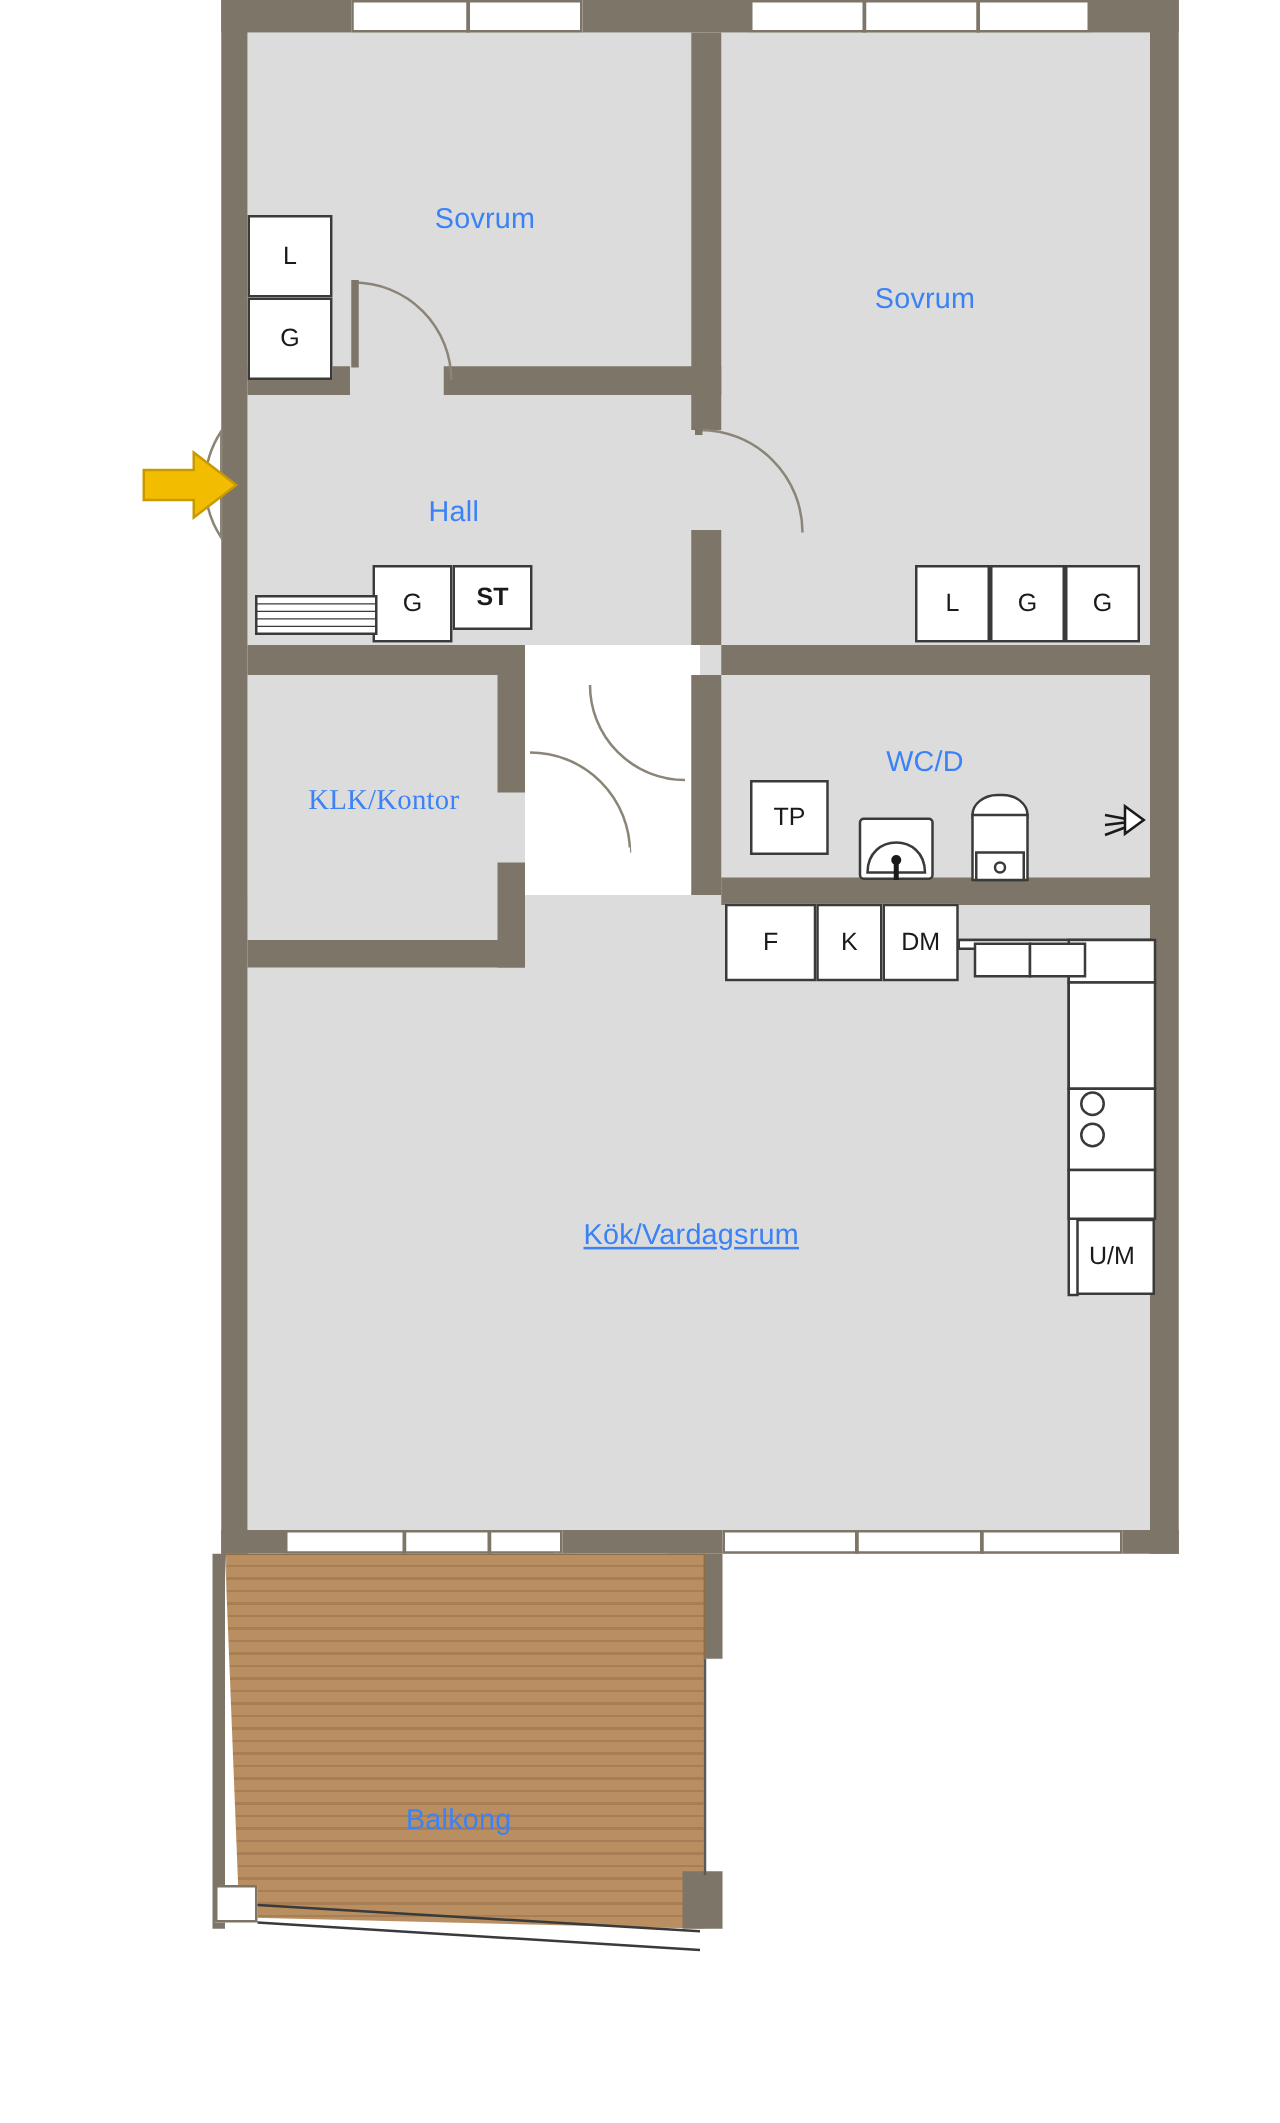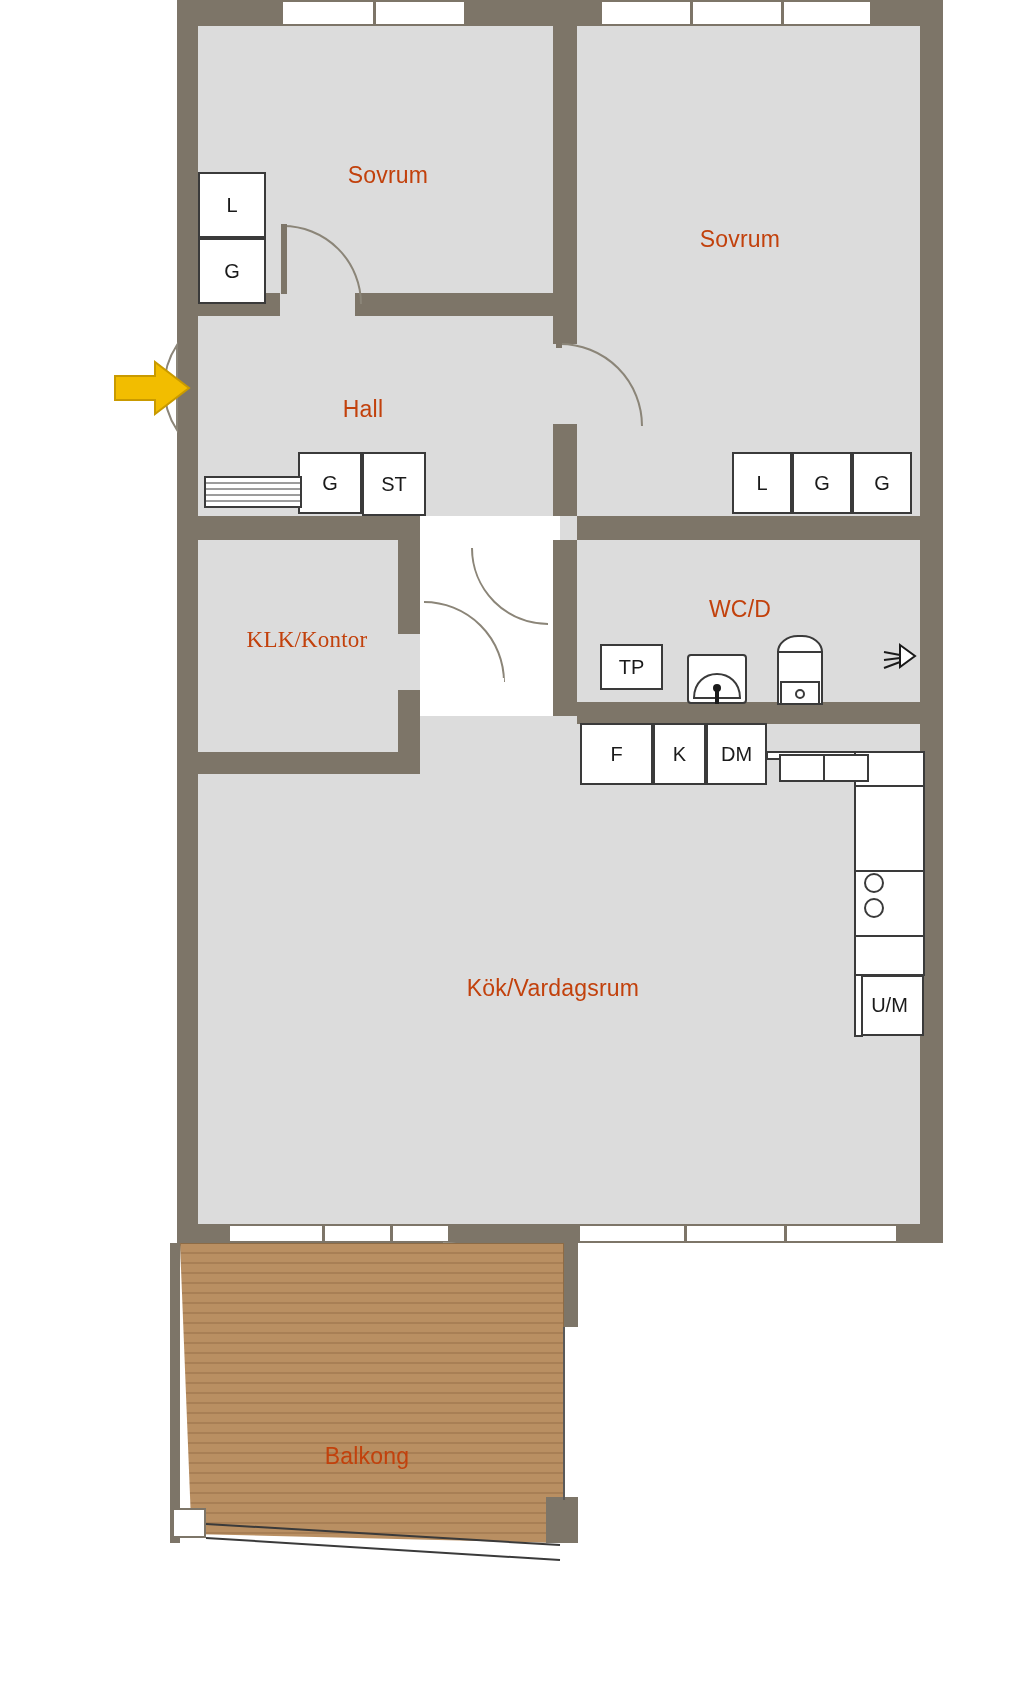--- a/index.html
+++ b/index.html
@@ -37,21 +37,21 @@
   }
   .win-mullion {
     position: absolute;
     background: #7d7568;
   }
 
   
   .room-label {
     position: absolute;
     font-size: 23px;
-    color: #c2410c;
+    color: #3b82f6;
     white-space: nowrap;
     transform: translate(-50%, -50%);
     letter-spacing: 0.2px;
   }
 
   
   .box {
     position: absolute;
     background: #ffffff;
     border: 2px solid #3a3a3a;
@@ -143,27 +143,27 @@
   <div class="wall" style="left:553px; top:640px; width:24px; height:76px;"></div>
 
   <div class="wall" style="left:577px; top:702px; width:343px; height:22px;"></div>
 
   <div class="wall" style="left:577px; top:516px; width:343px; height:24px;"></div>
 
   <div class="box" style="left:198px; top:172px; width:68px; height:66px;">L</div>
   <div class="box" style="left:198px; top:238px; width:68px; height:66px;">G</div>
 
   <div class="box" style="left:298px; top:452px; width:64px; height:62px;">G</div>
-  <div class="box" style="left:362px; top:452px; width:64px; height:64px;">ST</div>
+  <div class="box" style="left:362px; top:452px; width:64px; height:52px;font-weight:bold;">ST</div>
 
   <div class="box" style="left:732px; top:452px; width:60px; height:62px;">L</div>
   <div class="box" style="left:792px; top:452px; width:60px; height:62px;">G</div>
   <div class="box" style="left:852px; top:452px; width:60px; height:62px;">G</div>
 
-  <div class="box" style="left:600px; top:644px; width:63px; height:46px;">TP</div>
+  <div class="box" style="left:600px; top:624px; width:63px; height:60px;">TP</div>
 
   <div class="box" style="left:580px; top:723px; width:73px; height:62px;">F</div>
   <div class="box" style="left:653px; top:723px; width:53px; height:62px;">K</div>
   <div class="box" style="left:706px; top:723px; width:61px; height:62px;">DM</div>
 
   <div class="box" style="left:855px; top:975px; width:69px; height:61px;">U/M</div>
 
   <svg class="svg-layer" viewBox="0 0 1024 1698">
 
     <path d="M767,752 L920,752 L920,759 L862,759 L862,1036 L855,1036 L855,752 Z" fill="#ffffff" stroke="#3a3a3a" stroke-width="2"></path>
@@ -247,16 +247,16 @@
     <line x1="564" y1="1327" x2="564" y2="1500" stroke="#5a5a5a" stroke-width="2"></line>
     <line x1="206" y1="1524" x2="560" y2="1545" stroke="#3a3a3a" stroke-width="2"></line>
     <line x1="206" y1="1538" x2="560" y2="1560" stroke="#3a3a3a" stroke-width="2"></line>
   </svg>
 
   <div class="room-label" style="left:388px; top:175px;">Sovrum</div>
   <div class="room-label" style="left:740px; top:239px;">Sovrum</div>
   <div class="room-label" style="left:363px; top:376px;margin-top:33px;">Hall</div>
   <div class="room-label" style="left:307px; top:640px;font-family:Liberation Serif, serif;">KLK/Kontor</div>
   <div class="room-label" style="left:740px; top:609px;">WC/D</div>
-  <div class="room-label" style="left:553px; top:988px;">Kök/Vardagsrum</div>
+  <div class="room-label" style="left:553px; top:988px;text-decoration:underline;">Kök/Vardagsrum</div>
   <div class="room-label" style="left:367px; top:1456px;">Balkong</div>
 
 </div>
 
 </body></html>

